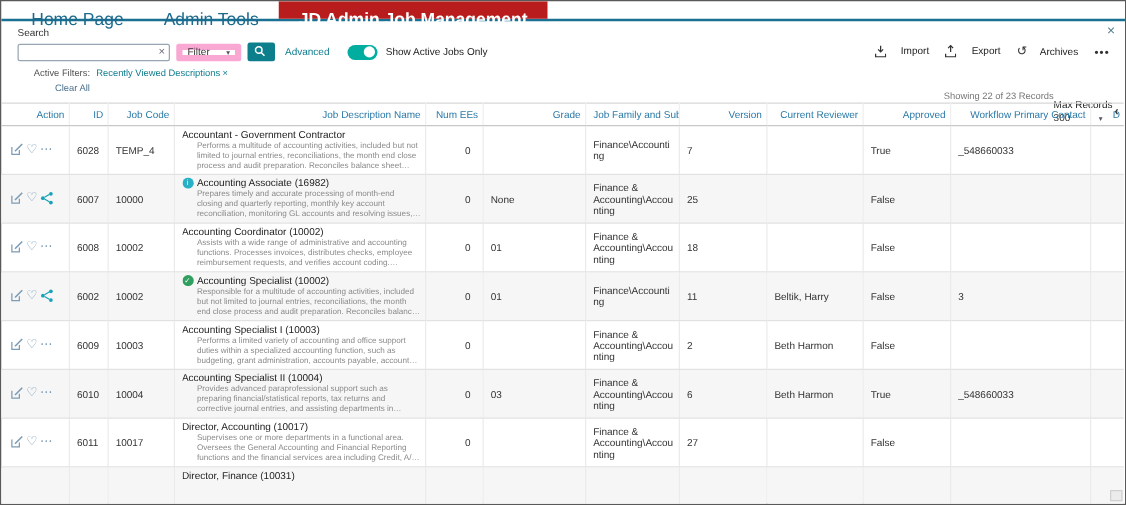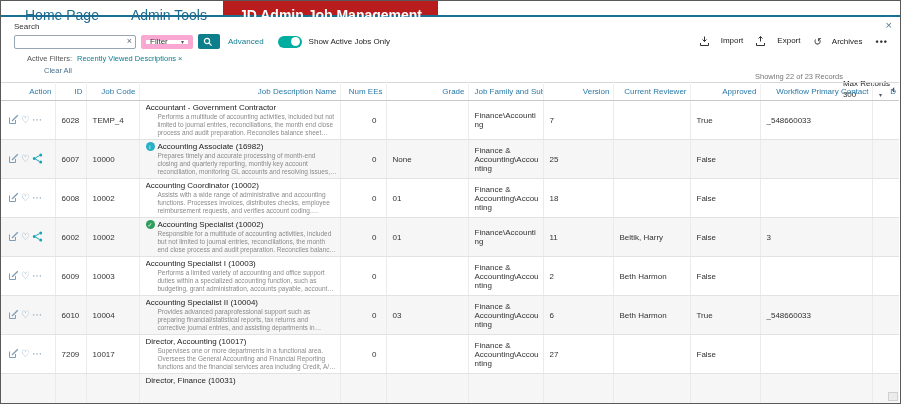--- a/index.html
+++ b/index.html
@@ -317,21 +317,21 @@
             <td>Beth Harmon</td>
             <td>True</td>
             <td>_548660033</td>
             <td></td>
           </tr>
           <tr>
             <td class="action-cell"><span class="icon"><svg width="11" height="11" viewBox="0 0 11 11">
                   <path d="M1.5 3.5v6h6V6" fill="none" stroke="#7d9cb5"></path>
                   <path d="M4 7L9.8 1.2" fill="none" stroke="#7d9cb5" stroke-width="1.3"></path>
                 </svg></span><span class="icon heart">♡</span><span class="icon more">⋯</span></td>
-            <td>7209</td>
+            <td>6011</td>
             <td>10017</td>
             <td class="name-cell">
               <div class="job-title">
                 <span>Director, Accounting (10017)</span>
               </div>
               <div class="job-desc">Supervises one or more departments in a functional area. Oversees the General Accounting and Financial Reporting functions and the financial services area including Credit, A/R and A/P. Implements...</div>
             </td>
             <td class="num">0</td>
             <td></td>
             <td class="family">Finance &amp; Accounting\Accounting</td>

